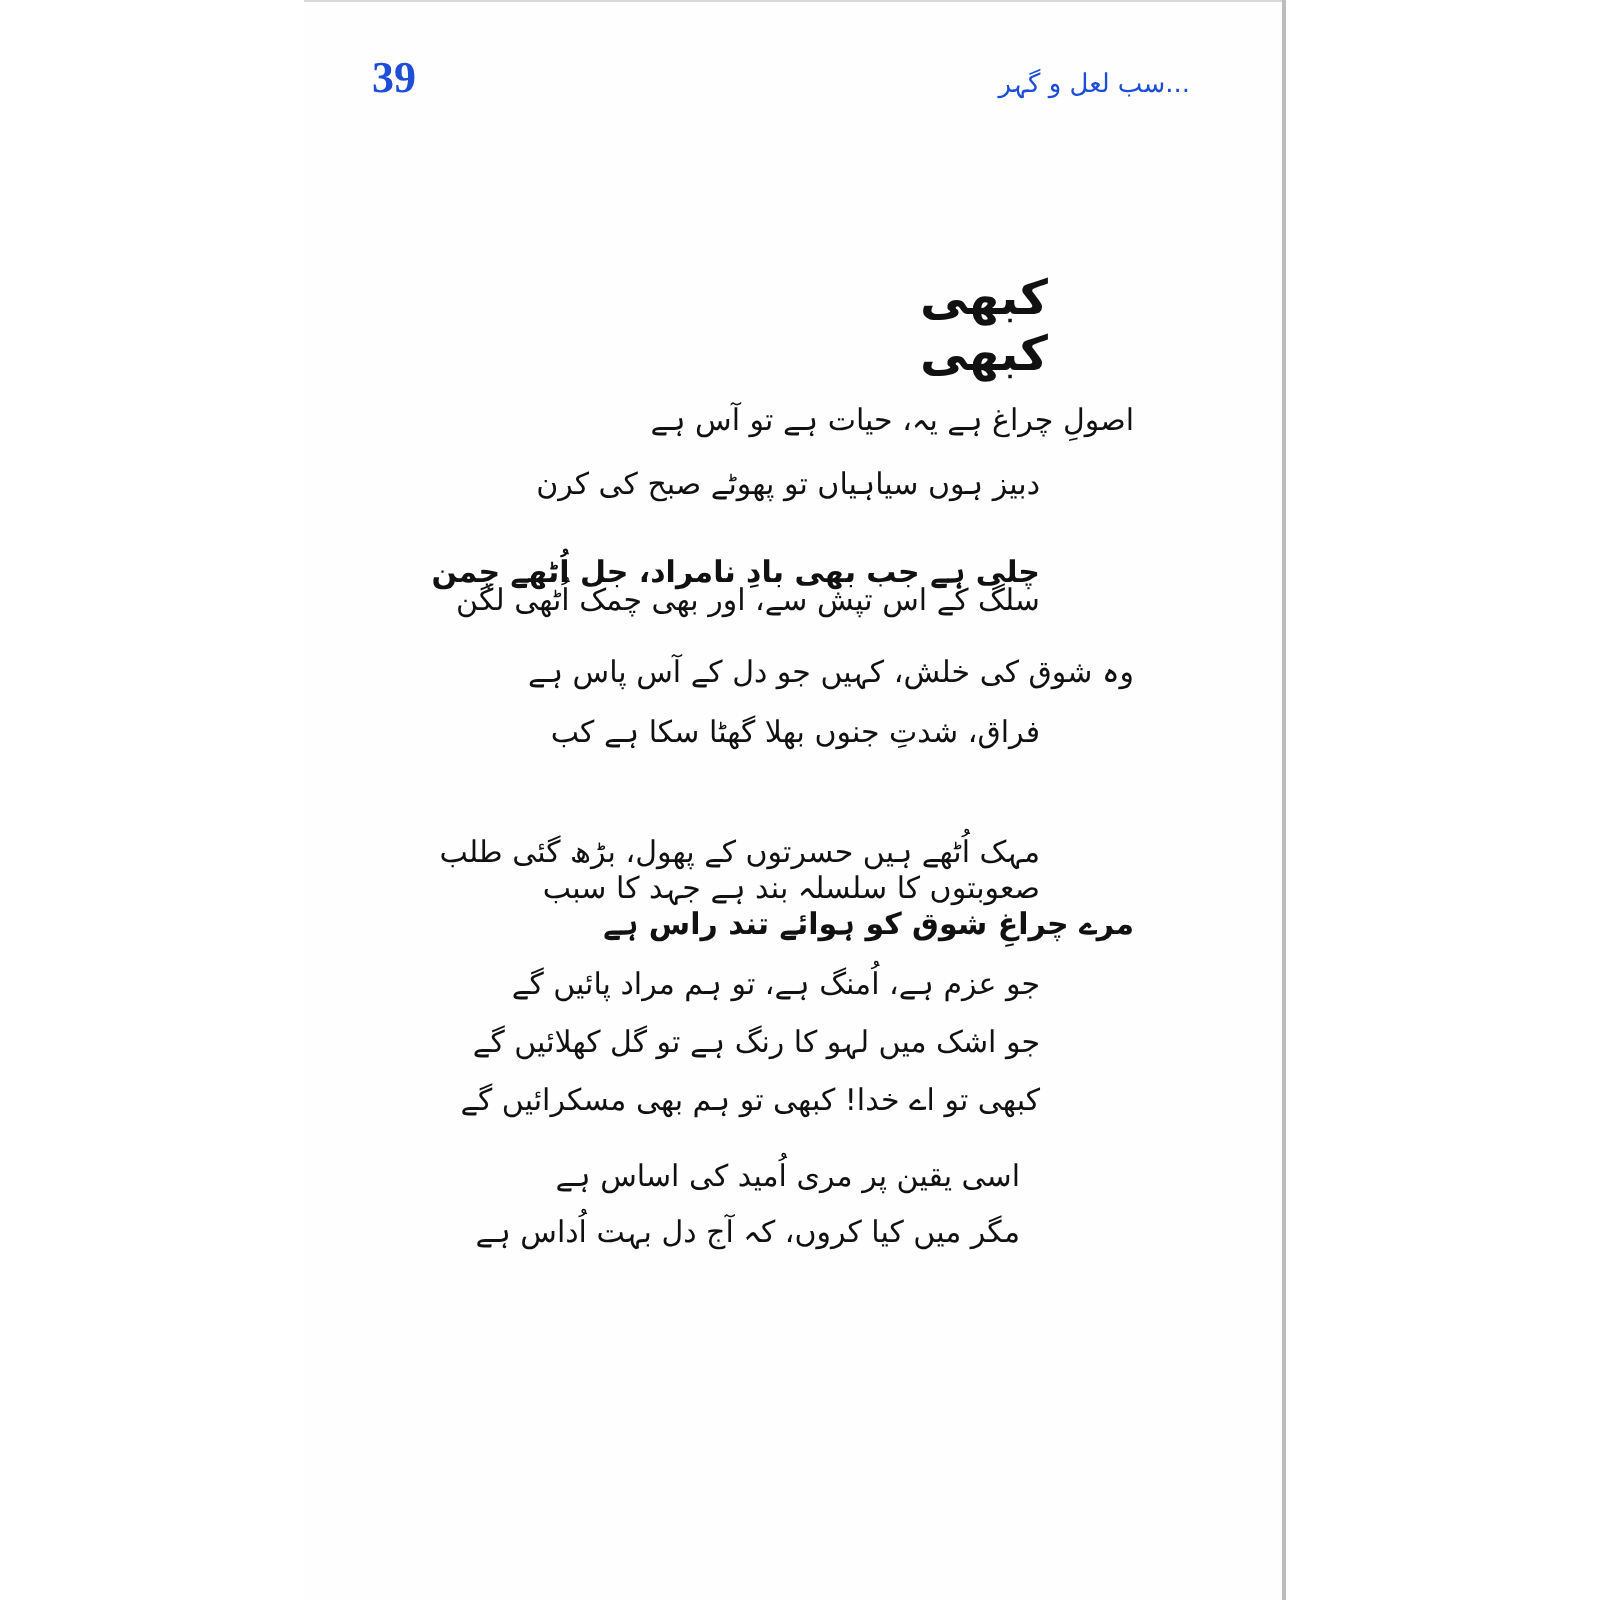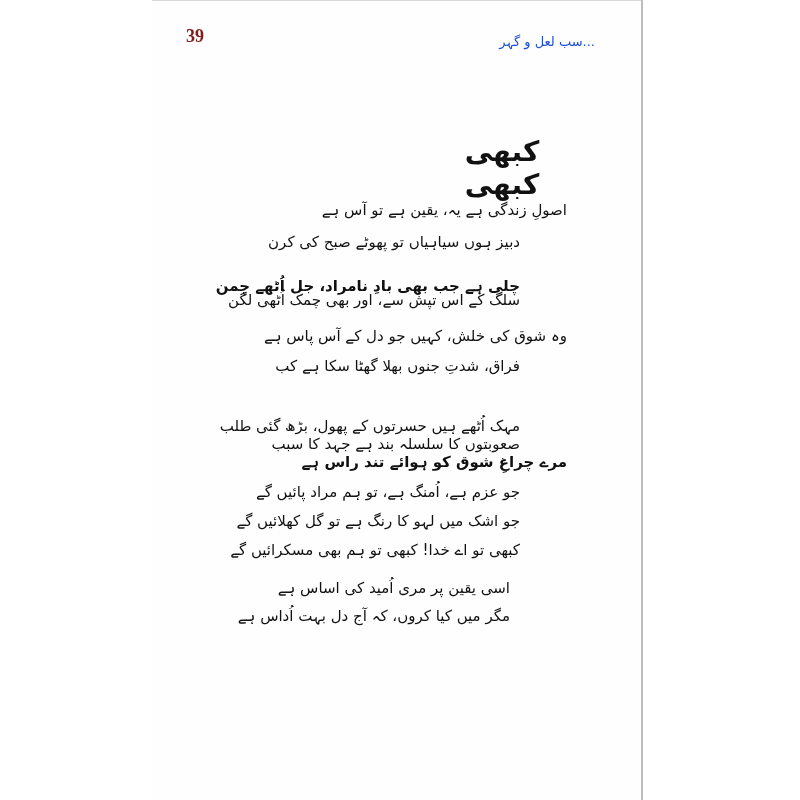--- a/index.html
+++ b/index.html
@@ -2,41 +2,41 @@
 <html><head>
 <meta charset="utf-8">
 <style>
   html, body { margin:0; padding:0; }
   body { width:800px; height:800px; background:#ffffff; position:relative; overflow:hidden;
          font-family:"DejaVu Sans", sans-serif; color:#111; }
   .page { position:absolute; left:152px; top:0; width:490px; height:800px; background:#fefefe; }
   .page-top-rule { position:absolute; left:152px; top:0; width:490px; height:1px; background:#d8d8d8; }
   .page-right-rule { position:absolute; left:641px; top:0; width:2px; height:800px; background:#bdbdbd; }
   .page-number { position:absolute; left:186px; top:26px; font-family:"Liberation Serif", serif;
-                 font-weight:bold; font-size:18px; color:#7f1d1d; }
+                 font-weight:bold; font-size:22px; color:#1d4ed8; }
   .running-header { position:absolute; right:205px; top:34px; direction:rtl; font-size:13px; color:#1d4ed8; }
-  .title { position:absolute; left:437px; top:135px; width:130px; text-align:center; direction:rtl;
-           font-size:28px; font-weight:bold; color:#111; }
+  .title { position:absolute; left:427px; top:135px; width:130px; text-align:center; direction:rtl;
+           font-size:24px; font-weight:bold; color:#111; }
   .line { position:absolute; direction:rtl; text-align:right; white-space:nowrap; font-size:15px; color:#111;
           line-height:20px; }
 </style>
 </head>
 <body>
 
 <div class="page"></div>
 <div class="page-top-rule"></div>
 <div class="page-right-rule"></div>
 
 <div class="page-number">39</div>
 <div class="running-header">...سب لعل و گہر</div>
 
 <div class="title">کبھی کبھی</div>
 
 <div id="poem-body">
-  <div class="line" style="right: 233px; top: 200px;">اصولِ زندگی ہے یہ، یقین ہے تو آس ہے</div>
+  <div class="line" style="right: 233px; top: 200px;">اصولِ چراغ ہے یہ، حیات ہے تو آس ہے</div>
   <div class="line" style="right: 280px; top: 232px;">دبیز ہوں سیاہیاں تو پھوٹے صبح کی کرن</div>
   <div class="line" style="right: 280px; top: 276px; font-weight: bold;">چلی ہے جب بھی بادِ نامراد، جل اُٹھے چمن</div>
   <div class="line" style="right: 280px; top: 290px;">سلگ کے اس تپش سے، اور بھی چمک اُٹھی لگن</div>
   <div class="line" style="right: 233px; top: 326px;">وہ شوق کی خلش، کہیں جو دل کے آس پاس ہے</div>
   <div class="line" style="right: 280px; top: 356px; text-align: right;">فراق، شدتِ جنوں بھلا گھٹا سکا ہے کب</div>
   <div class="line" style="right: 280px; top: 386px; margin-top: 48px;">صعوبتوں کا سلسلہ بند ہے جہد کا سبب</div>
   <div class="line" style="right: 280px; top: 416px;">مہک اُٹھے ہیں حسرتوں کے پھول، بڑھ گئی طلب</div>
   <div class="line" style="right: 233px; top: 452px; font-weight: bold;">مرے چراغِ شوق کو ہوائے تند راس ہے</div>
   <div class="line" style="right: 280px; top: 482px;">جو عزم ہے، اُمنگ ہے، تو ہم مراد پائیں گے</div>
   <div class="line" style="right: 280px; top: 511px;">جو اشک میں لہو کا رنگ ہے تو گل کھلائیں گے</div>

